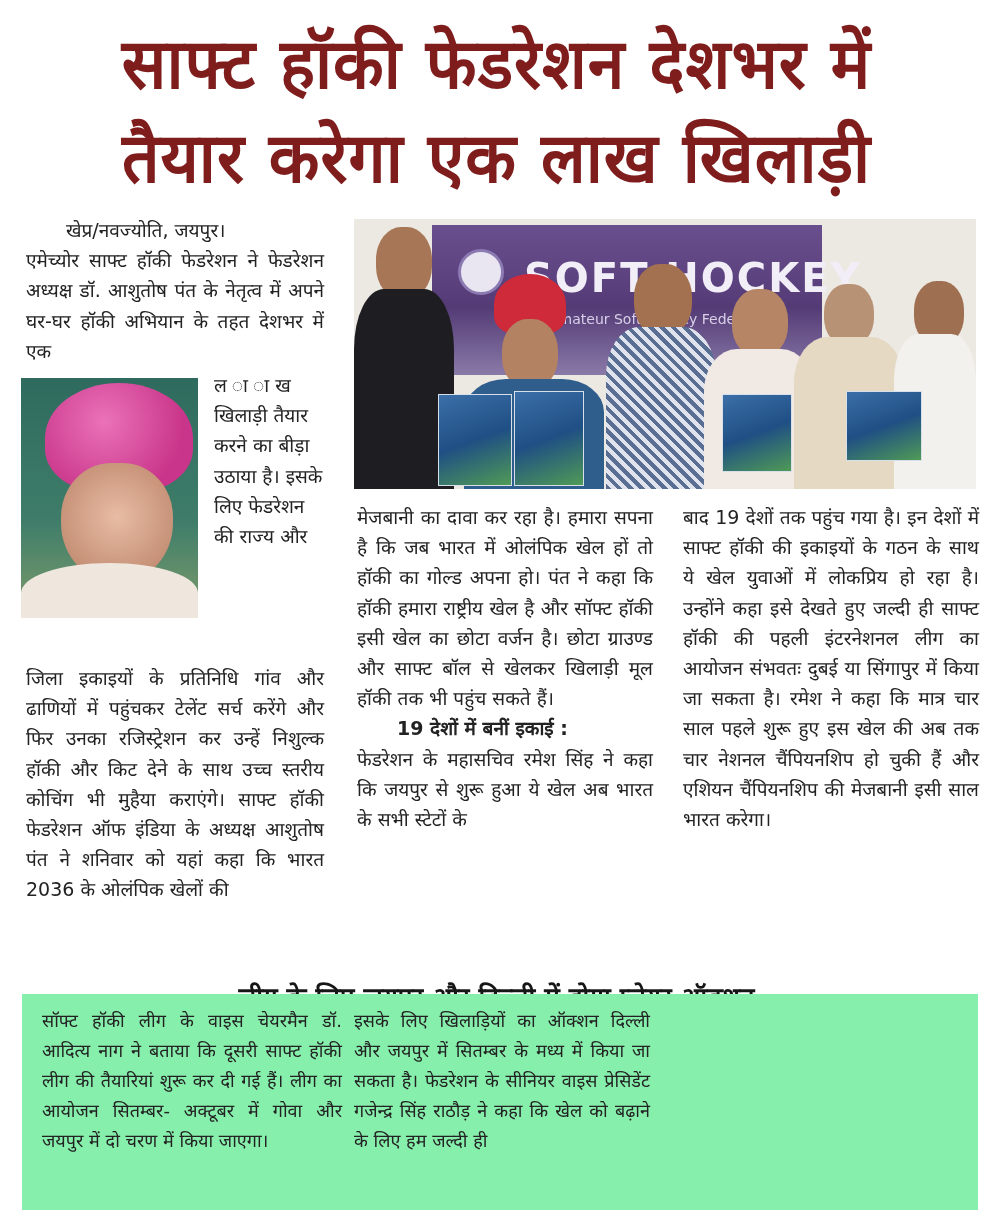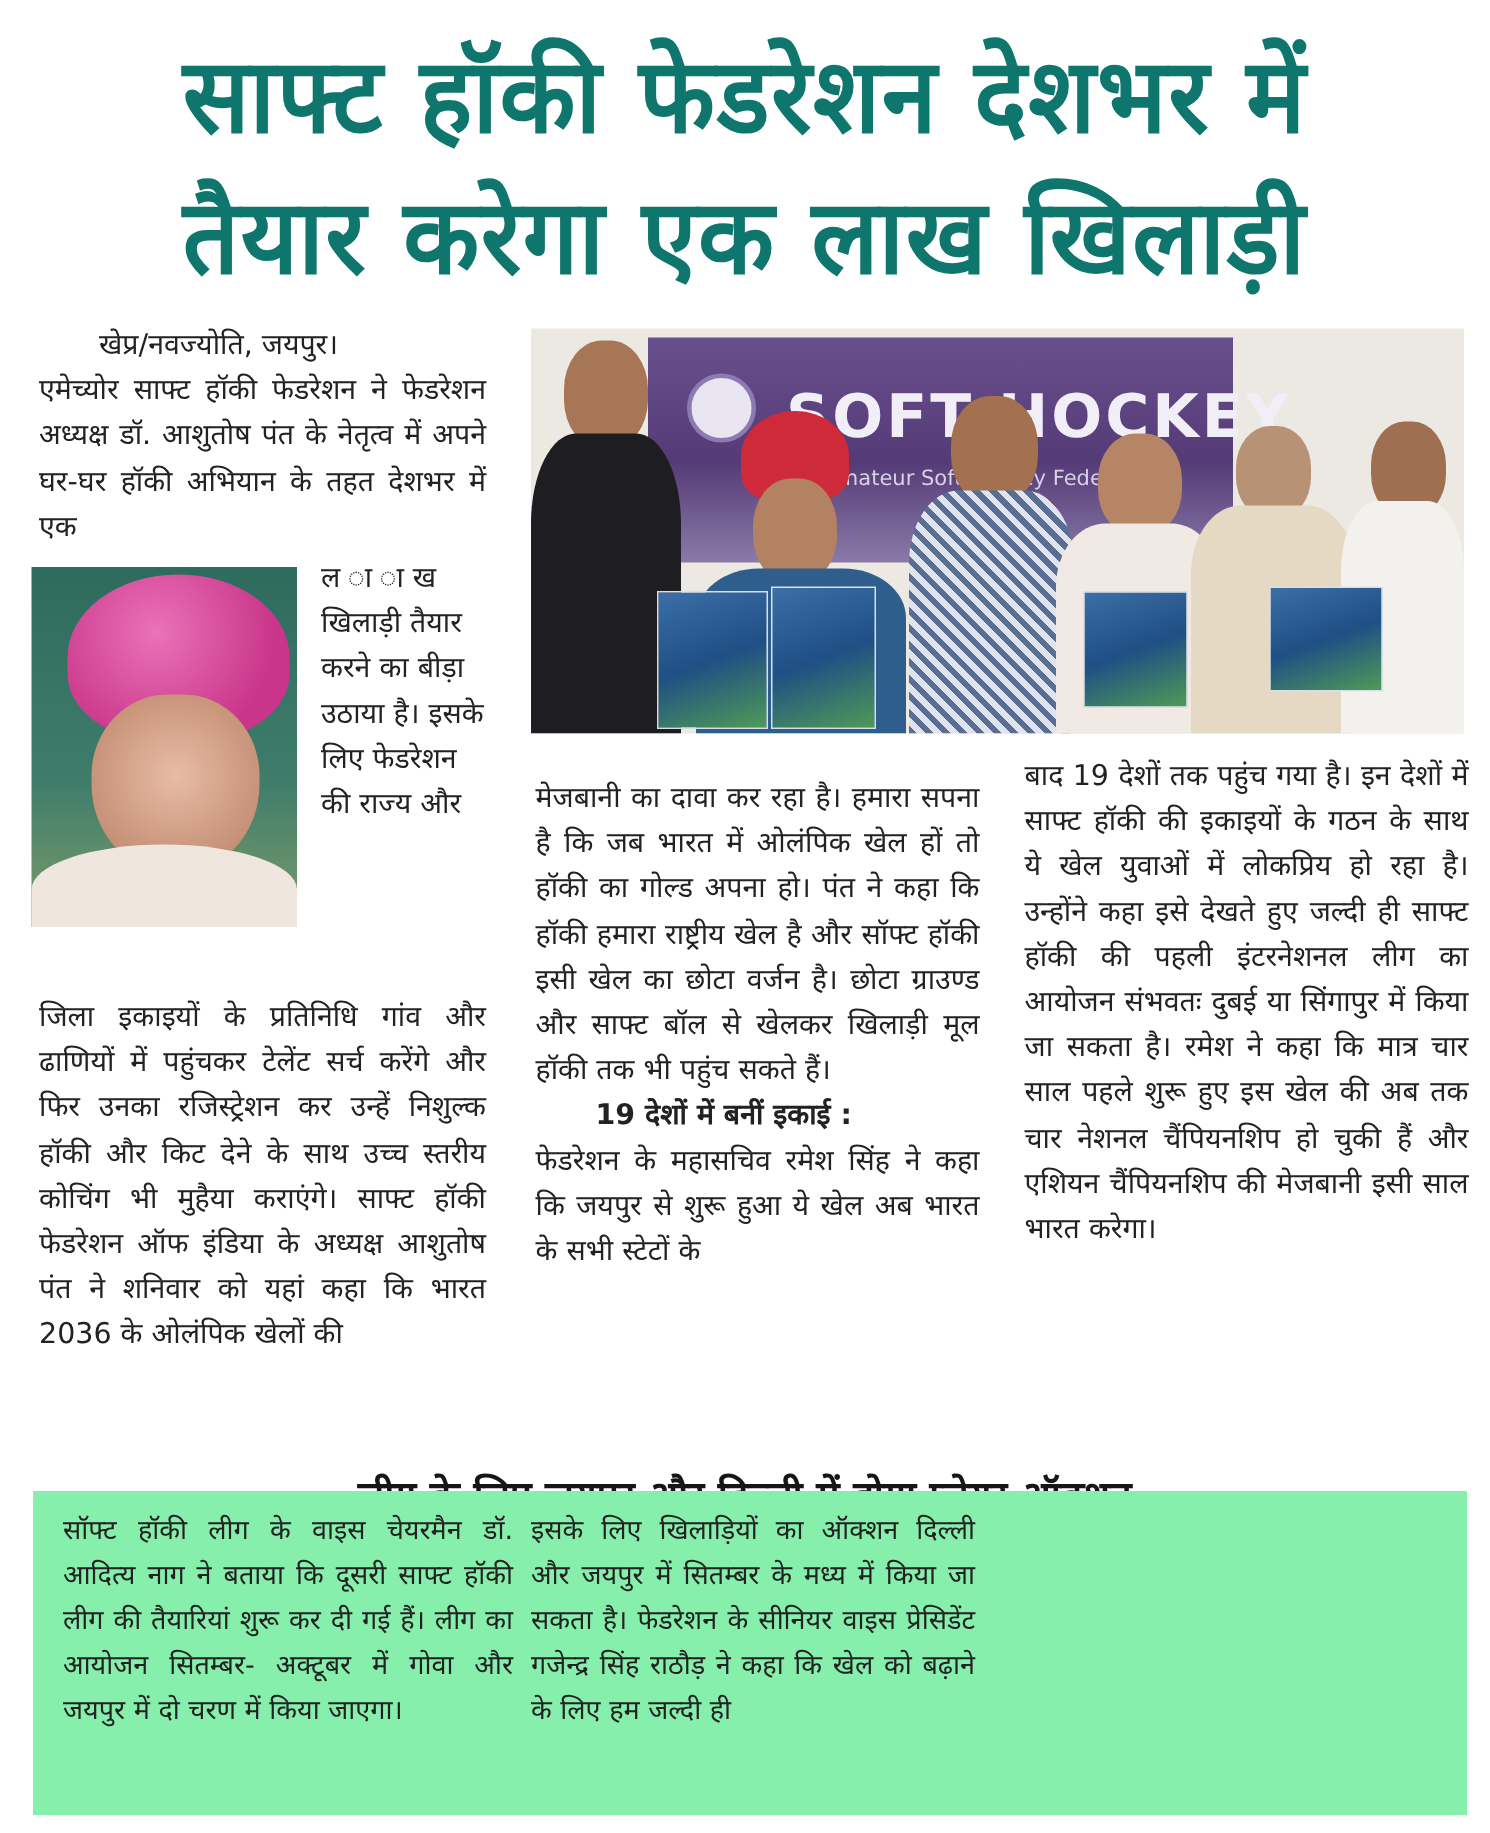--- a/index.html
+++ b/index.html
@@ -2,35 +2,35 @@
 <html><head>
 <meta charset="utf-8">
 <style>
   * { box-sizing: border-box; margin: 0; padding: 0; }
   html, body { width: 993px; height: 1222px; background: #ffffff; overflow: hidden; }
   body { position: relative; font-family: "DejaVu Sans", sans-serif; color: #1f1f1f; }
 
   .headline {
     position: absolute; left: 0; top: 18px; width: 993px;
     text-align: center; font-family: "DejaVu Sans", sans-serif;
-    font-weight: bold; color: #0f766e; letter-spacing: 1px;
+    font-weight: bold; color: #7f1d1d; letter-spacing: 1px;
   }
   .headline .line { display: block; font-size: 66px; line-height: 94px; white-space: nowrap; transform: scaleY(1.05); }
 
   .col {
     position: absolute; font-size: 19px; line-height: 30.2px;
     text-align: justify; text-align-last: left; color: #222;
   }
   .col p { margin: 0; }
   .dateline { font-weight: normal; text-indent: 40px; display: block; }
 
   .col-left-top { left: 26px; top: 215px; width: 298px; }
   .col-left-wrap { left: 214px; top: 370px; width: 110px; text-align: left; }
   .col-left-bottom { left: 26px; top: 615px; width: 298px; margin-top: 48px; }
-  .col-mid { left: 357px; top: 502px; width: 296px; margin-top: 15px; }
+  .col-mid { left: 357px; top: 502px; width: 296px; }
   .col-right { left: 683px; top: 502px; width: 296px; }
 
   .subhead-inline { font-weight: bold; padding-left: 40px; }
 
   
   .portrait {
     position: absolute; left: 21px; top: 378px; width: 177px; height: 240px;
     background: linear-gradient(180deg, #2e6b5e 0%, #3f7d6a 60%, #7f9d6a 100%);
     overflow: hidden;
   }

